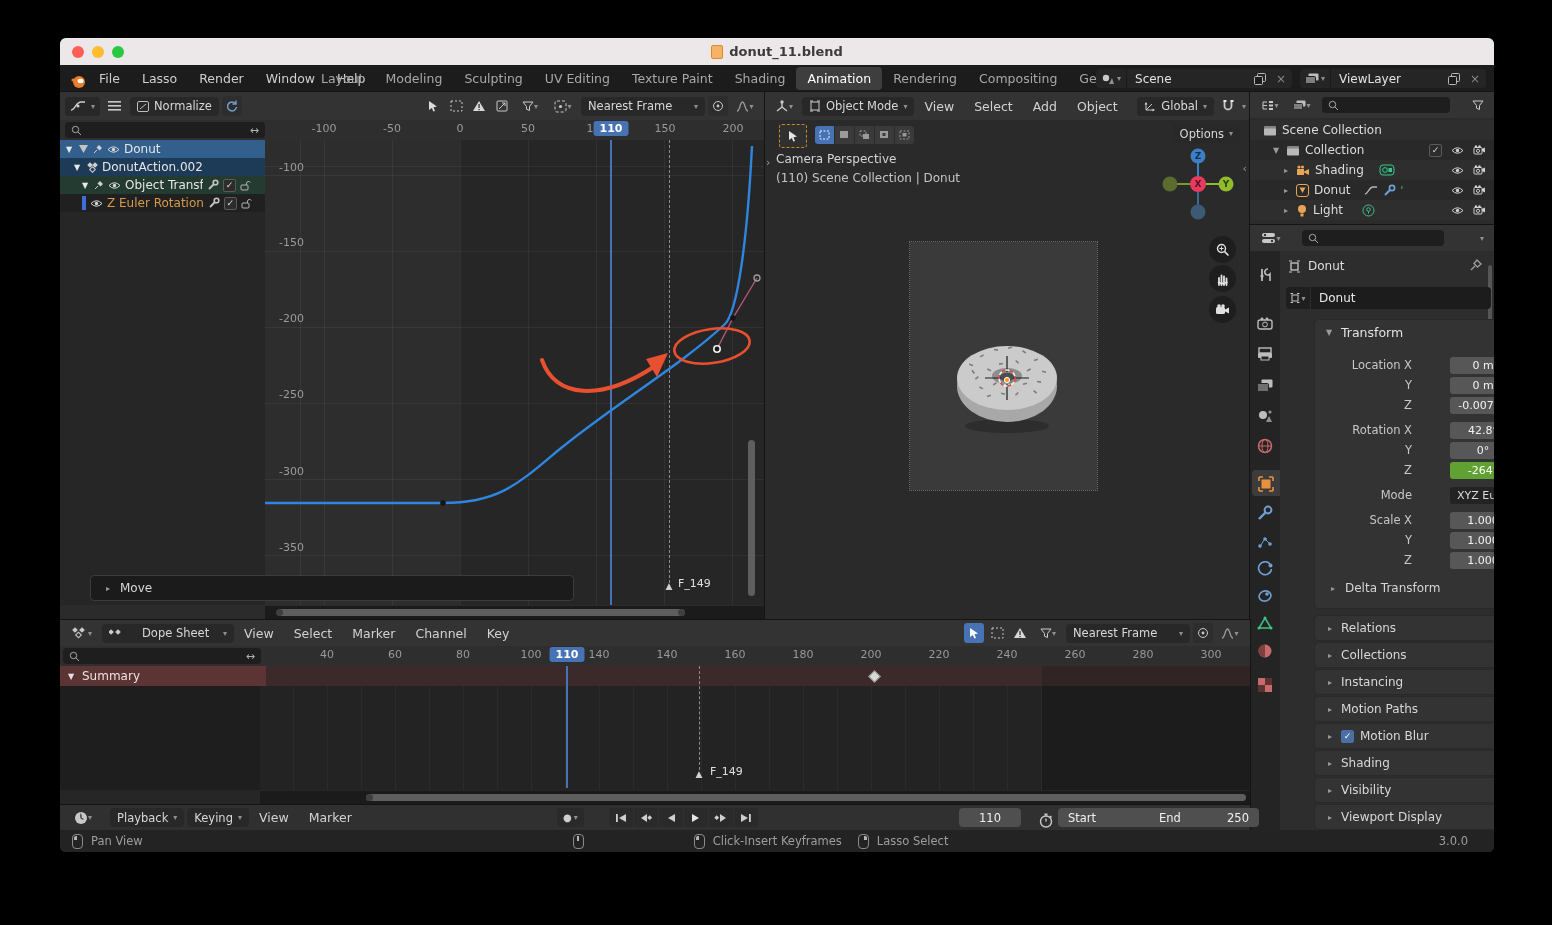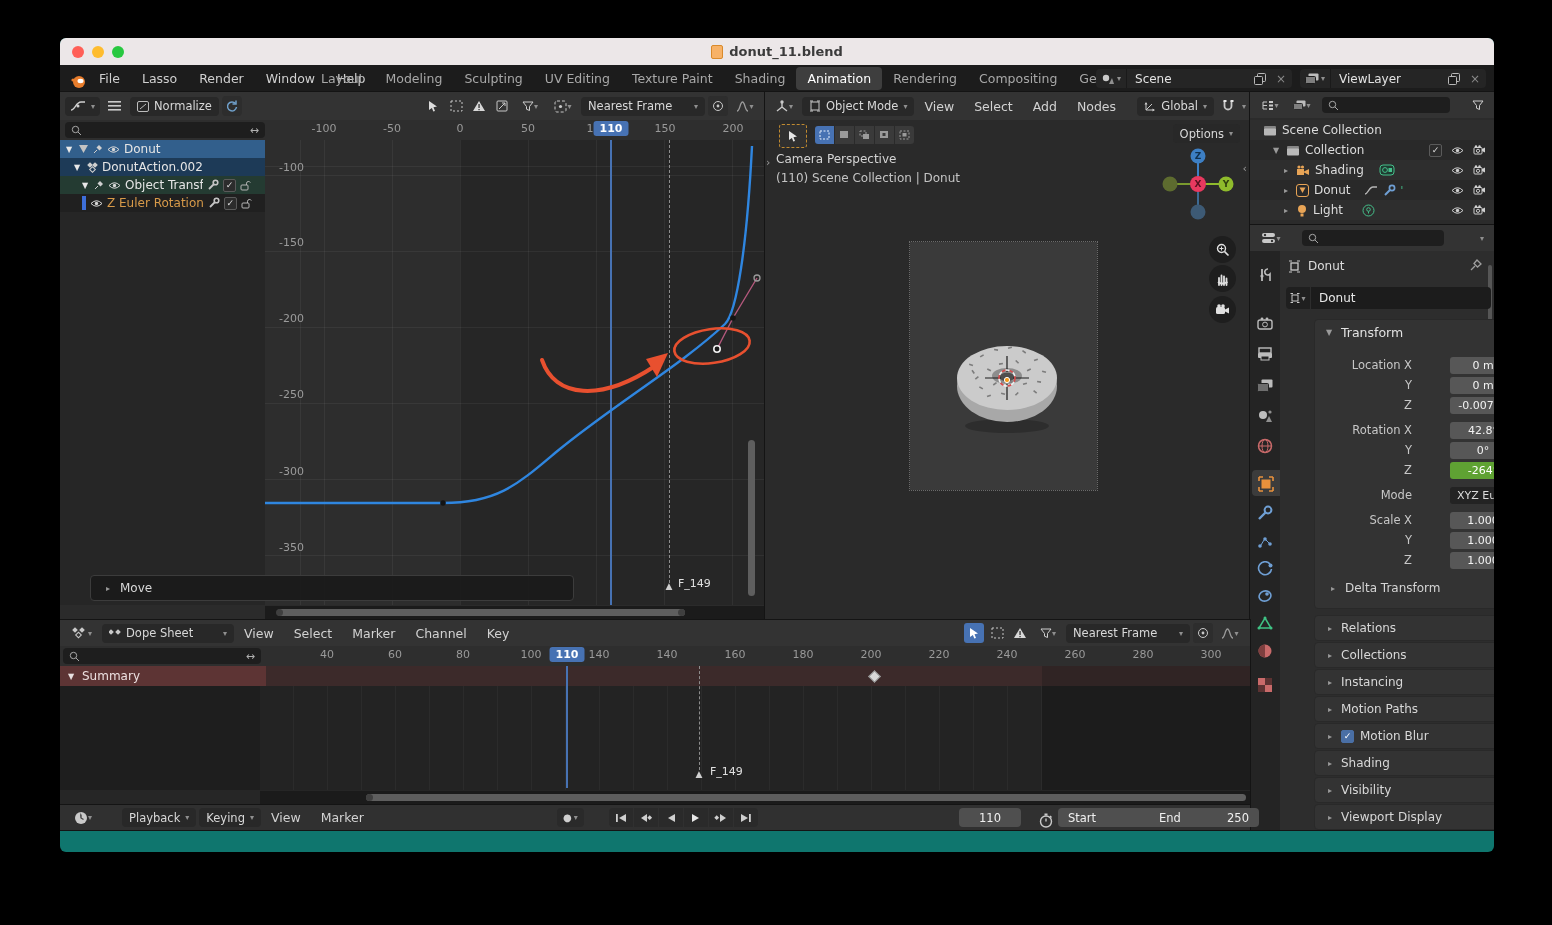--- a/index.html
+++ b/index.html
@@ -359,21 +359,21 @@
         <svg width="12" height="12">
             <rect x="2" y="2" width="8" height="8" fill="none" stroke="#c9c9c9"></rect>
             <path d="M1 1 h3 M8 1 h3 M1 11 h3 M8 11 h3" stroke="#c9c9c9"></path>
           </svg>
         <span>Object Mode</span>
         <span class="chev">▾</span>
       </div>
       <span class="hmenu">View</span>
       <span class="hmenu">Select</span>
       <span class="hmenu">Add</span>
-      <span class="hmenu">Nodes</span>
+      <span class="hmenu">Object</span>
       <div style="position:absolute;right:4px;display:flex;align-items:center;gap:4px">
         <div class="pill">
           <svg width="12" height="11">
               <path d="M2 9 L2 2 M2 9 L10 9 M2 9 L8 3" stroke="#c9c9c9" fill="none"></path>
               <path d="M2 1 l-1.5 2.5 h3 Z M11 9 l-2.5 -1.5 v3 Z" fill="#c9c9c9"></path>
             </svg>
           <span>Global</span>
           <span class="chev">▾</span>
         </div>
         <span class="hic">
@@ -905,21 +905,21 @@
     <div class="ehead" style="height:26px">
       <span class="hic" style="margin-left:4px;width:36px">
         <svg width="16" height="12">
             <rect x="1" y="1" width="4" height="4" transform="rotate(45 3 3)" fill="#c9c9c9"></rect>
             <rect x="8" y="1" width="4" height="4" transform="rotate(45 10 3)" fill="#c9c9c9"></rect>
             <rect x="4.5" y="6" width="4" height="4" transform="rotate(45 6.5 8)" fill="none" stroke="#c9c9c9"></rect>
           </svg>
         <span class="chev">▾</span>
       </span>
       <div class="pill" style="margin-left:2px;width:118px;justify-content:space-between">
-        <span style="display:flex;align-items:center;gap:5px">
+        <span style="display:flex;align-items:center;gap:21px">
           <svg width="12" height="10">
               <rect x="0" y="2" width="4" height="4" transform="rotate(45 2 4)" fill="#c9c9c9"></rect>
               <rect x="7" y="2" width="4" height="4" transform="rotate(45 9 4)" fill="#c9c9c9"></rect>
             </svg>
           <span>Dope Sheet</span>
         </span>
         <span class="chev">▾</span>
       </div>
       <span class="hmenu">View</span>
       <span class="hmenu">Select</span>
@@ -1019,21 +1019,21 @@
 
   <div class="region" style="left:0;top:767px;width:1190px;height:25px;background:#303030;display:flex;align-items:center">
     <span class="hic" style="margin-left:6px;width:34px">
       <svg width="14" height="14">
           <circle cx="7" cy="7" r="6" fill="#c9c9c9"></circle>
           <path d="M7 7 A6 6 0 0 1 7 1 Z" fill="#555"></path>
           <path d="M7 3.5 V7 L9.5 8.5" stroke="#404040" fill="none" stroke-width="1.3"></path>
         </svg>
       <span class="chev">▾</span>
     </span>
-    <div class="pill" style="margin-left:22px">
+    <div class="pill" style="margin-left:10px">
       <span>Playback</span>
       <span class="chev">▾</span>
     </div>
     <div class="pill" style="margin-left:3px">
       <span>Keying</span>
       <span class="chev">▾</span>
     </div>
     <span class="hmenu">View</span>
     <span class="hmenu">Marker</span>
 
@@ -1090,14 +1090,32 @@
     <div class="a" style="left:998px;top:3px;width:90px;height:19px;background:#4f4f4f;border-radius:4px 0 0 4px;display:flex;align-items:center;justify-content:space-between;padding:0 10px;color:#f0f0f0;font-size:11.5px;border-right:1px solid #3c3c3c">
       <span>Start</span>
       <span>1</span>
     </div>
     <div class="a" style="left:1089px;top:3px;width:90px;height:19px;background:#4f4f4f;border-radius:0 4px 4px 0;display:flex;align-items:center;justify-content:space-between;padding:0 10px;color:#f0f0f0;font-size:11.5px">
       <span>End</span>
       <span>250</span>
     </div>
   </div>
 
+  <div class="a" style="left:0;top:792px;width:1434px;height:22px;background:#232323;display:flex;align-items:center">
+    <span class="mouseico" style="margin-left:12px">
+        <i style="left:1px;top:1px;width:3px;height:4px;border-radius:2px 0 0 0"></i>
+      </span>
+    <span class="sbtxt" style="margin-left:8px">Pan View</span>
+    <span class="mouseico" style="margin-left:430px">
+        <i style="left:3px;top:1px;width:2px;height:5px"></i>
+      </span>
+    <span class="mouseico" style="margin-left:110px">
+        <i style="left:1px;top:1px;width:3px;height:4px;border-radius:2px 0 0 0"></i>
+      </span>
+    <span class="sbtxt" style="margin-left:8px">Click-Insert Keyframes</span>
+    <span class="mouseico" style="margin-left:16px">
+        <i style="right:1px;top:1px;width:3px;height:4px;border-radius:0 2px 0 0"></i>
+      </span>
+    <span class="sbtxt" style="margin-left:8px">Lasso Select</span>
+    <span class="sbtxt" style="position:absolute;right:26px">3.0.0</span>
+  </div>
 
 </div>
 
 </body></html>

